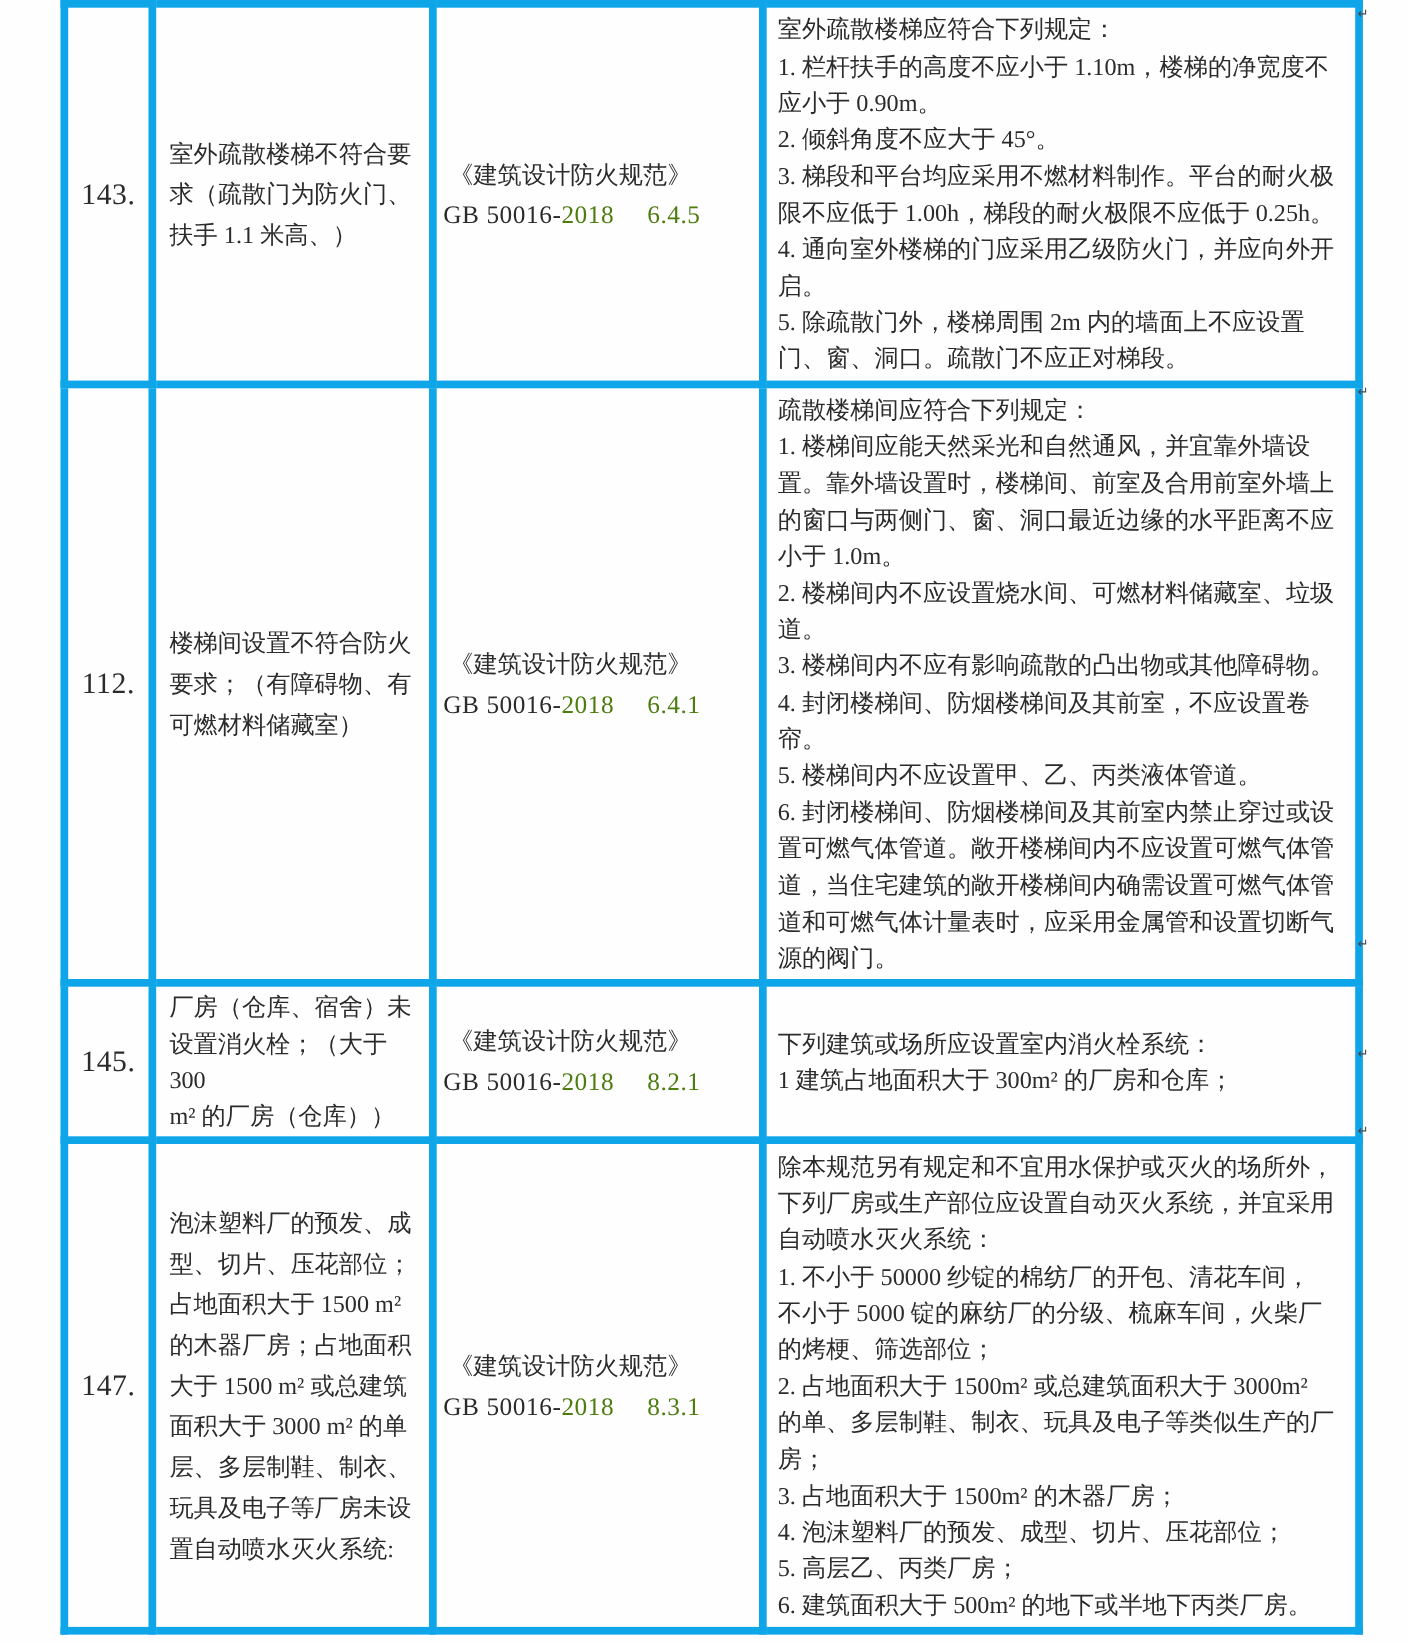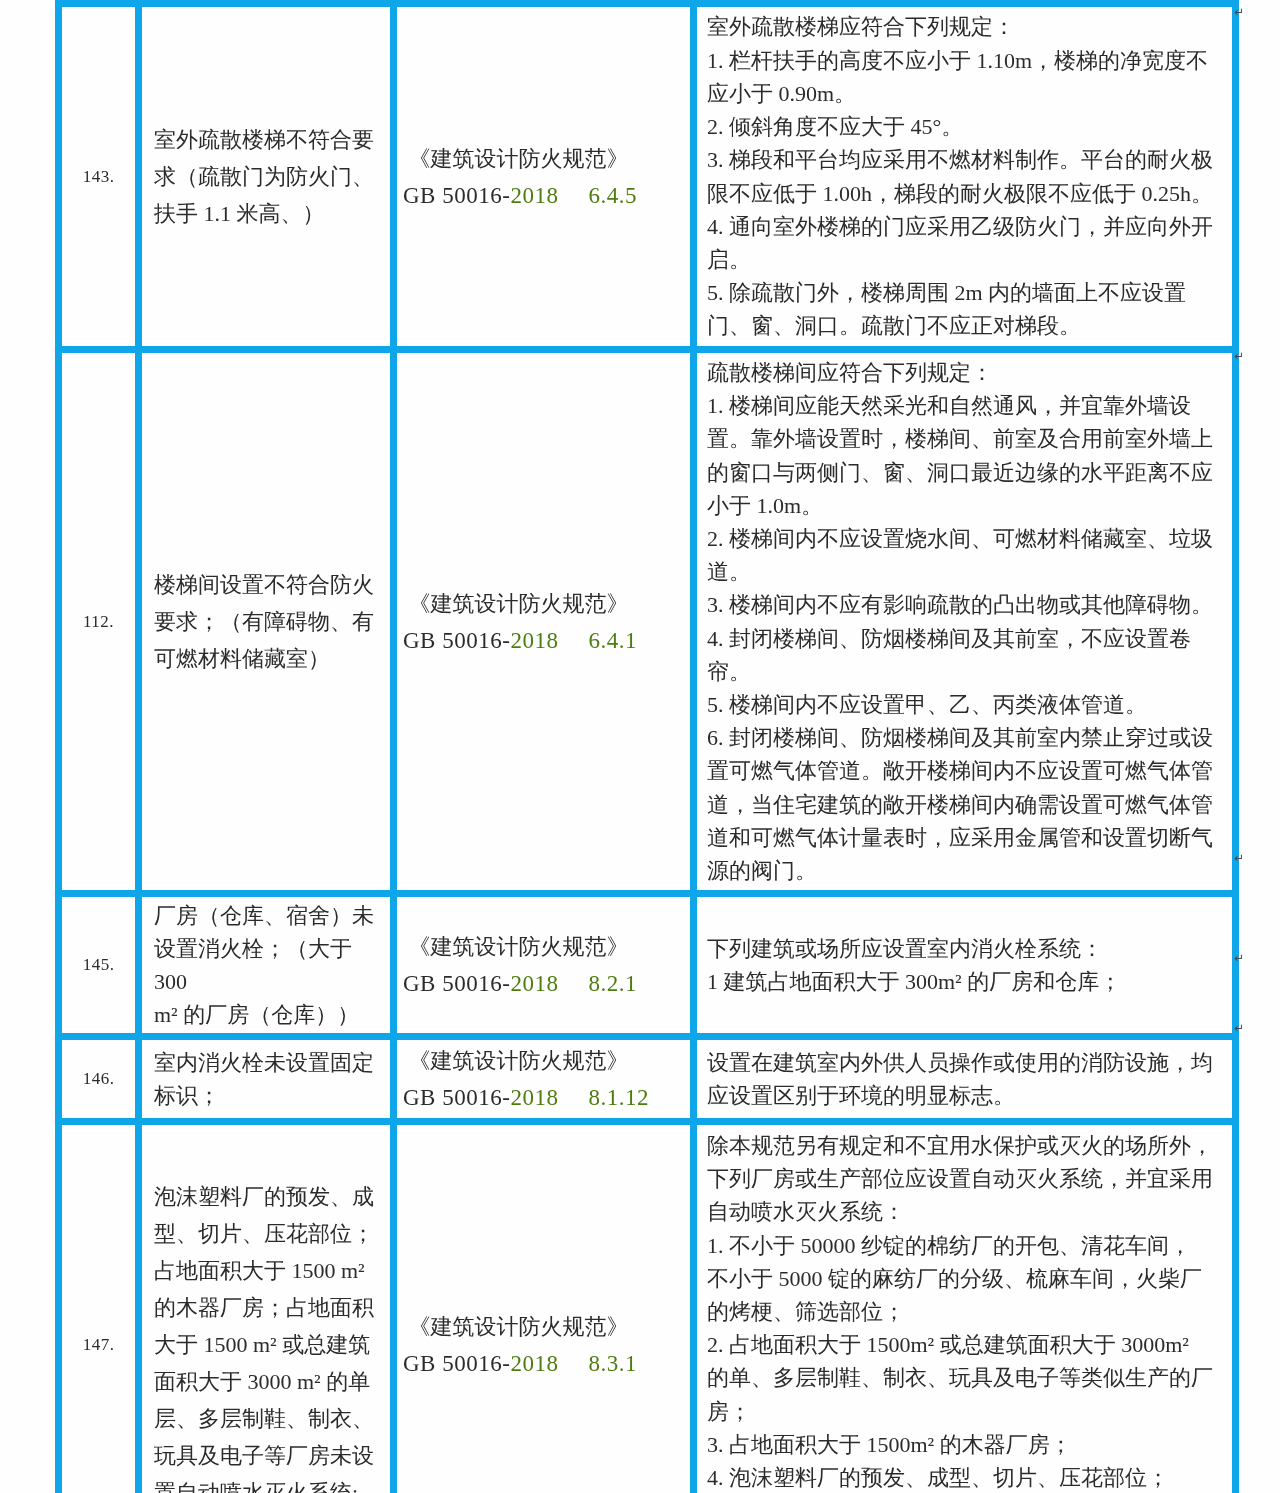--- a/index.html
+++ b/index.html
@@ -29,21 +29,21 @@
   col.c-reg   { width: 542px; }
 
   tr.r-143 td { height: 333px; }
   tr.r-144 td { height: 501px; margin-left: 12px; }
   tr.r-145 td { height: 94px; margin-left: 24px; }
   tr.r-146 td { height: 63px; }
   tr.r-147 td { height: 433px; }
 
   td.num {
     text-align: center;
-    font-size: 17px;
+    font-size: 27px;
     letter-spacing: 0.5px;
   }
   td.issue {
     font-size: 22px;
     line-height: 33px;
     padding: 2px 8px 2px 12px;
     white-space: pre-line;
     text-align: left;
   }
   tr.lh37 td.issue { line-height: 37px; }
@@ -152,31 +152,20 @@
 设置消火栓；（大于 300
 m² 的厂房（仓库））</td>
         <td class="ref">
           <span>《建筑设计防火规范》</span><br>
           <span class="code-line"><span>GB 50016-</span><span class="red">2018</span><span class="red sec">8.2.1</span></span>
         </td>
         <td class="reg">下列建筑或场所应设置室内消火栓系统：
 1 建筑占地面积大于 300m² 的厂房和仓库；</td>
       </tr>
 
-      <tr class="r-146">
-        <td class="num">146.</td>
-        <td class="issue">室内消火栓未设置固定
-标识；</td>
-        <td class="ref">
-          <span>《建筑设计防火规范》</span><br>
-          <span class="code-line"><span>GB 50016-</span><span class="red">2018</span><span class="red sec">8.1.12</span></span>
-        </td>
-        <td class="reg">设置在建筑室内外供人员操作或使用的消防设施，均
-应设置区别于环境的明显标志。</td>
-      </tr>
 
       <tr class="r-147 lh37">
         <td class="num">147.</td>
         <td class="issue">泡沫塑料厂的预发、成
 型、切片、压花部位；
 占地面积大于 1500 m²
 的木器厂房；占地面积
 大于 1500 m² 或总建筑
 面积大于 3000 m² 的单
 层、多层制鞋、制衣、

